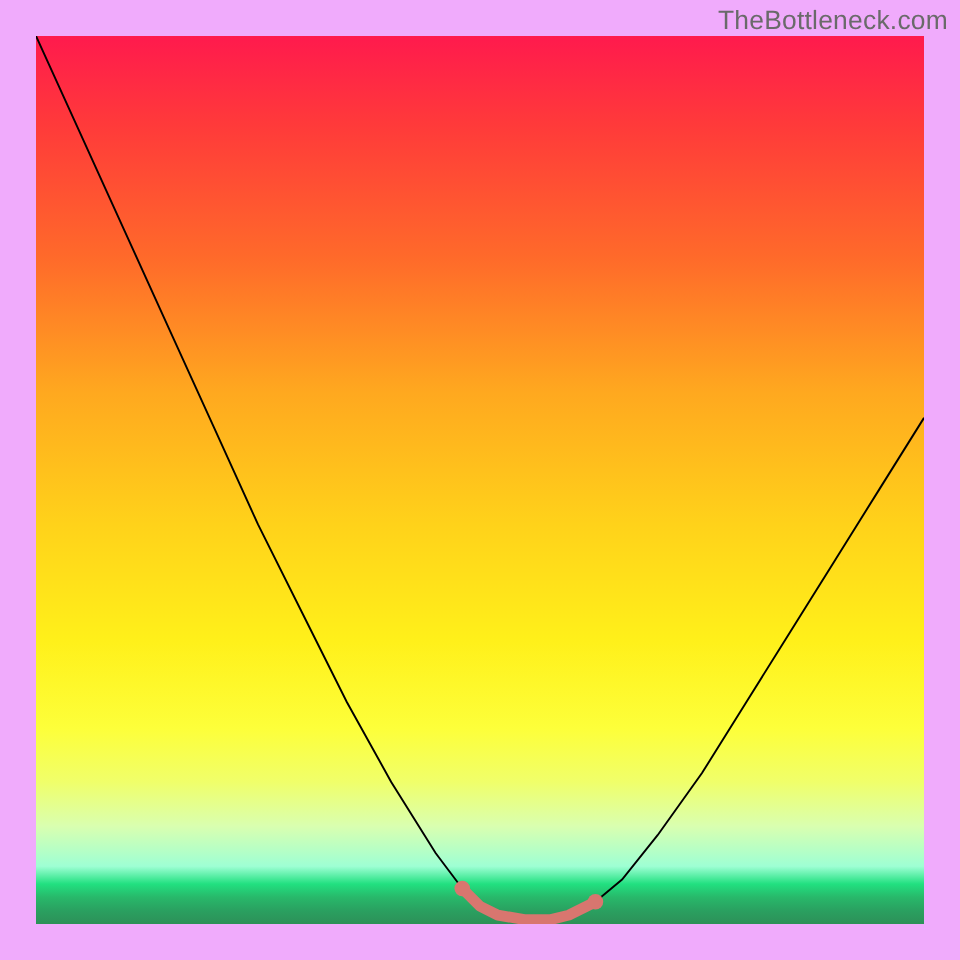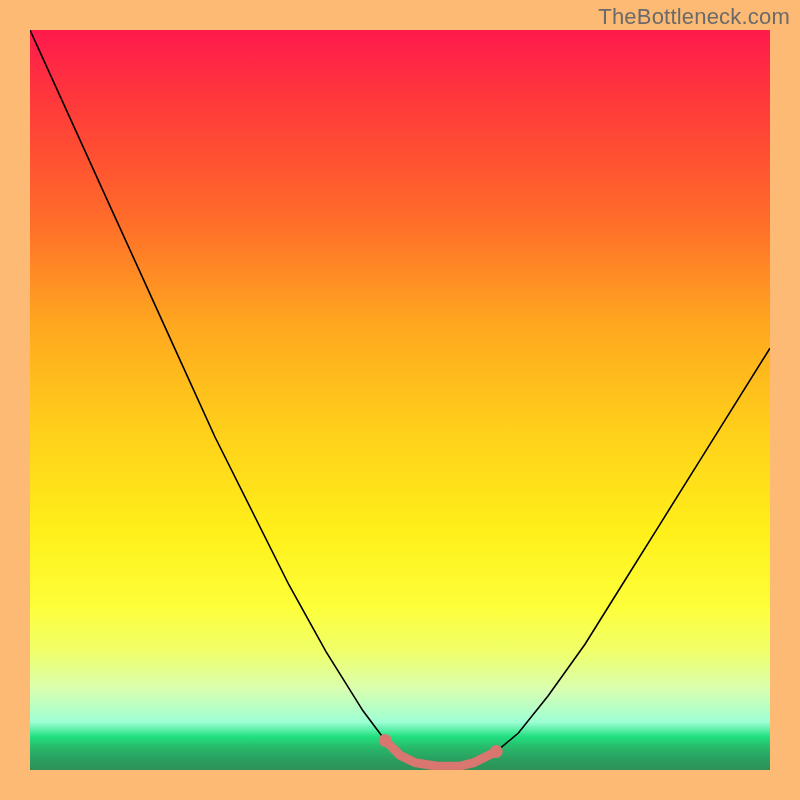--- a/index.html
+++ b/index.html
@@ -1,21 +1,21 @@
 <!DOCTYPE html>
 <html><head>
 <meta charset="utf-8">
 <style>
   * { margin: 0; padding: 0; box-sizing: border-box; }
   html, body { width: 800px; height: 800px; overflow: hidden; background: #000; }
   .frame {
     position: relative;
     width: 800px;
     height: 800px;
-    background: #fdba74;
+    background: #f0abfc;
   }
   .plot {
     position: absolute;
     left: 30px;
     top: 30px;
     width: 740px;
     height: 740px;
     background: linear-gradient(to bottom,
       #ff1a4d 0%,
       #ff3a3a 10%,

